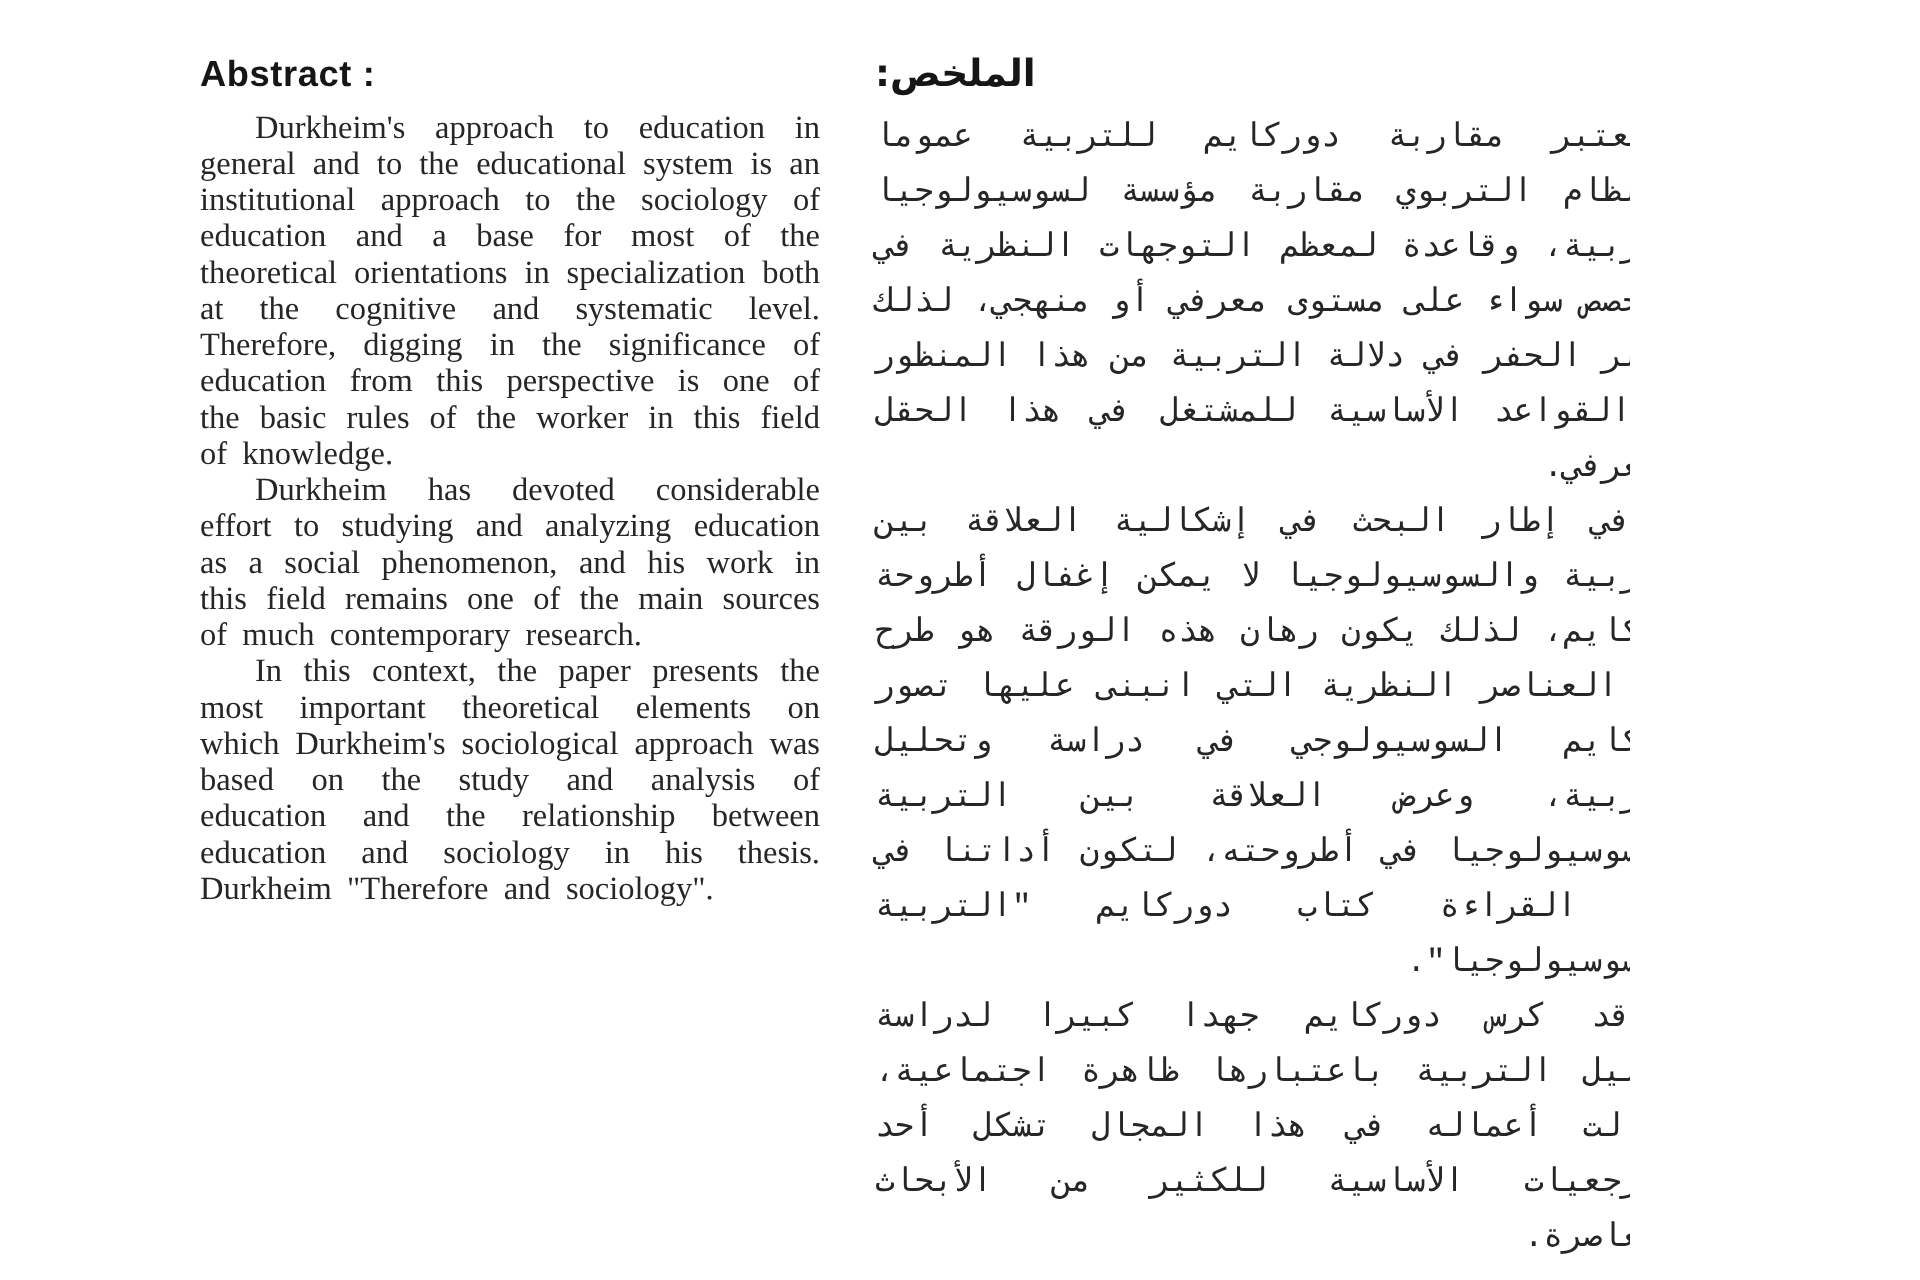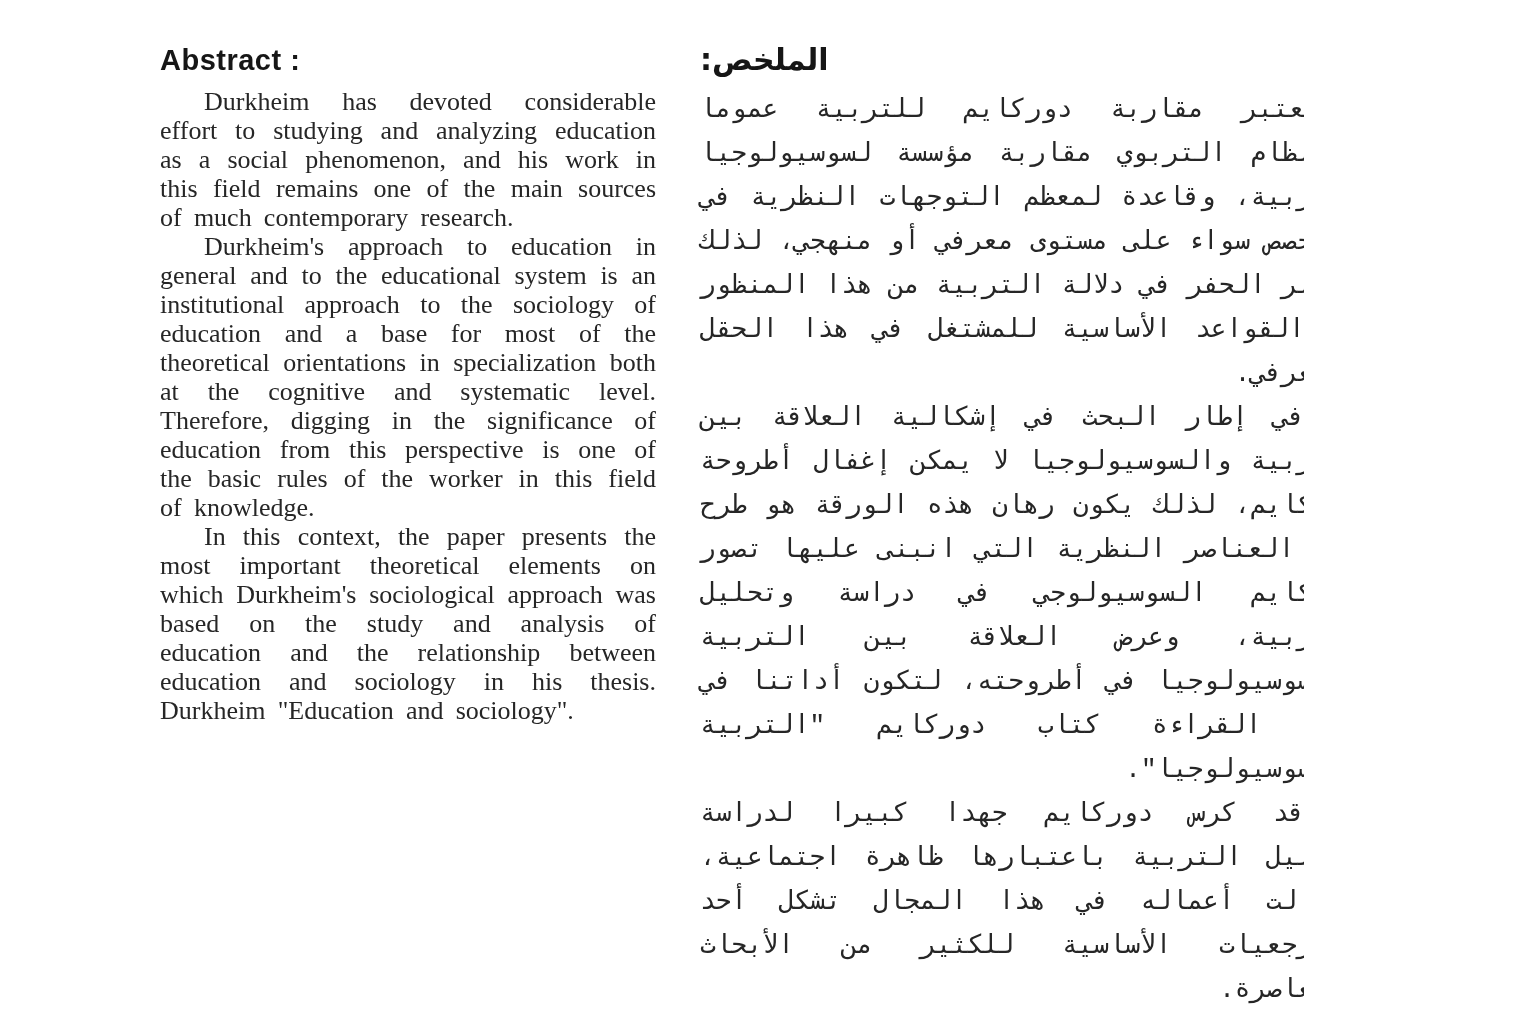--- a/index.html
+++ b/index.html
@@ -89,23 +89,23 @@
     pointer-events: none;
   }
 </style>
 </head>
 <body>
 
 <div class="page">
 
   <section class="col-en">
     <h1 class="heading">Abstract :</h1>
+    <p>Durkheim's approach to education in general and to the educational system is an institutional approach to the sociology of education and a base for most of the theoretical orientations in specialization both at the cognitive and systematic level. Therefore, digging in the significance of education from this perspective is one of the basic rules of the worker in this field of knowledge.</p>
     <p>Durkheim has devoted considerable effort to studying and analyzing education as a social phenomenon, and his work in this field remains one of the main sources of much contemporary research.</p>
-    <p>Durkheim's approach to education in general and to the educational system is an institutional approach to the sociology of education and a base for most of the theoretical orientations in specialization both at the cognitive and systematic level. Therefore, digging in the significance of education from this perspective is one of the basic rules of the worker in this field of knowledge.</p>
-    <p>In this context, the paper presents the most important theoretical elements on which Durkheim's sociological approach was based on the study and analysis of education and the relationship between education and sociology in his thesis. Durkheim "Education and sociology".</p>
+    <p>In this context, the paper presents the most important theoretical elements on which Durkheim's sociological approach was based on the study and analysis of education and the relationship between education and sociology in his thesis. Durkheim "Therefore and sociology".</p>
   </section>
 
   <section class="col-ar" dir="rtl">
     <h1 class="heading">الملخص:</h1>
     <p>تعتبر مقاربة دوركايم للتربية عموما وللنظام التربوي مقاربة مؤسسة لسوسيولوجيا التربية، وقاعدة لمعظم التوجهات النظرية في التخصص سواء على مستوى معرفي أو منهجي، لذلك يعتبر الحفر في دلالة التربية من هذا المنظور من القواعد الأساسية للمشتغل في هذا الحقل المعرفي.</p>
     <p>وفي إطار البحث في إشكالية العلاقة بين التربية والسوسيولوجيا لا يمكن إغفال أطروحة دوركايم، لذلك يكون رهان هذه الورقة هو طرح أهم العناصر النظرية التي انبنى عليها تصور دوركايم السوسيولوجي في دراسة وتحليل التربية، وعرض العلاقة بين التربية والسوسيولوجيا في أطروحته، لتكون أداتنا في هذه القراءة كتاب دوركايم "التربية والسوسيولوجيا".</p>
     <p>وقد كرس دوركايم جهدا كبيرا لدراسة وتحليل التربية باعتبارها ظاهرة اجتماعية، ولازالت أعماله في هذا المجال تشكل أحد المرجعيات الأساسية للكثير من الأبحاث المعاصرة.</p>
   </section>
 
 

